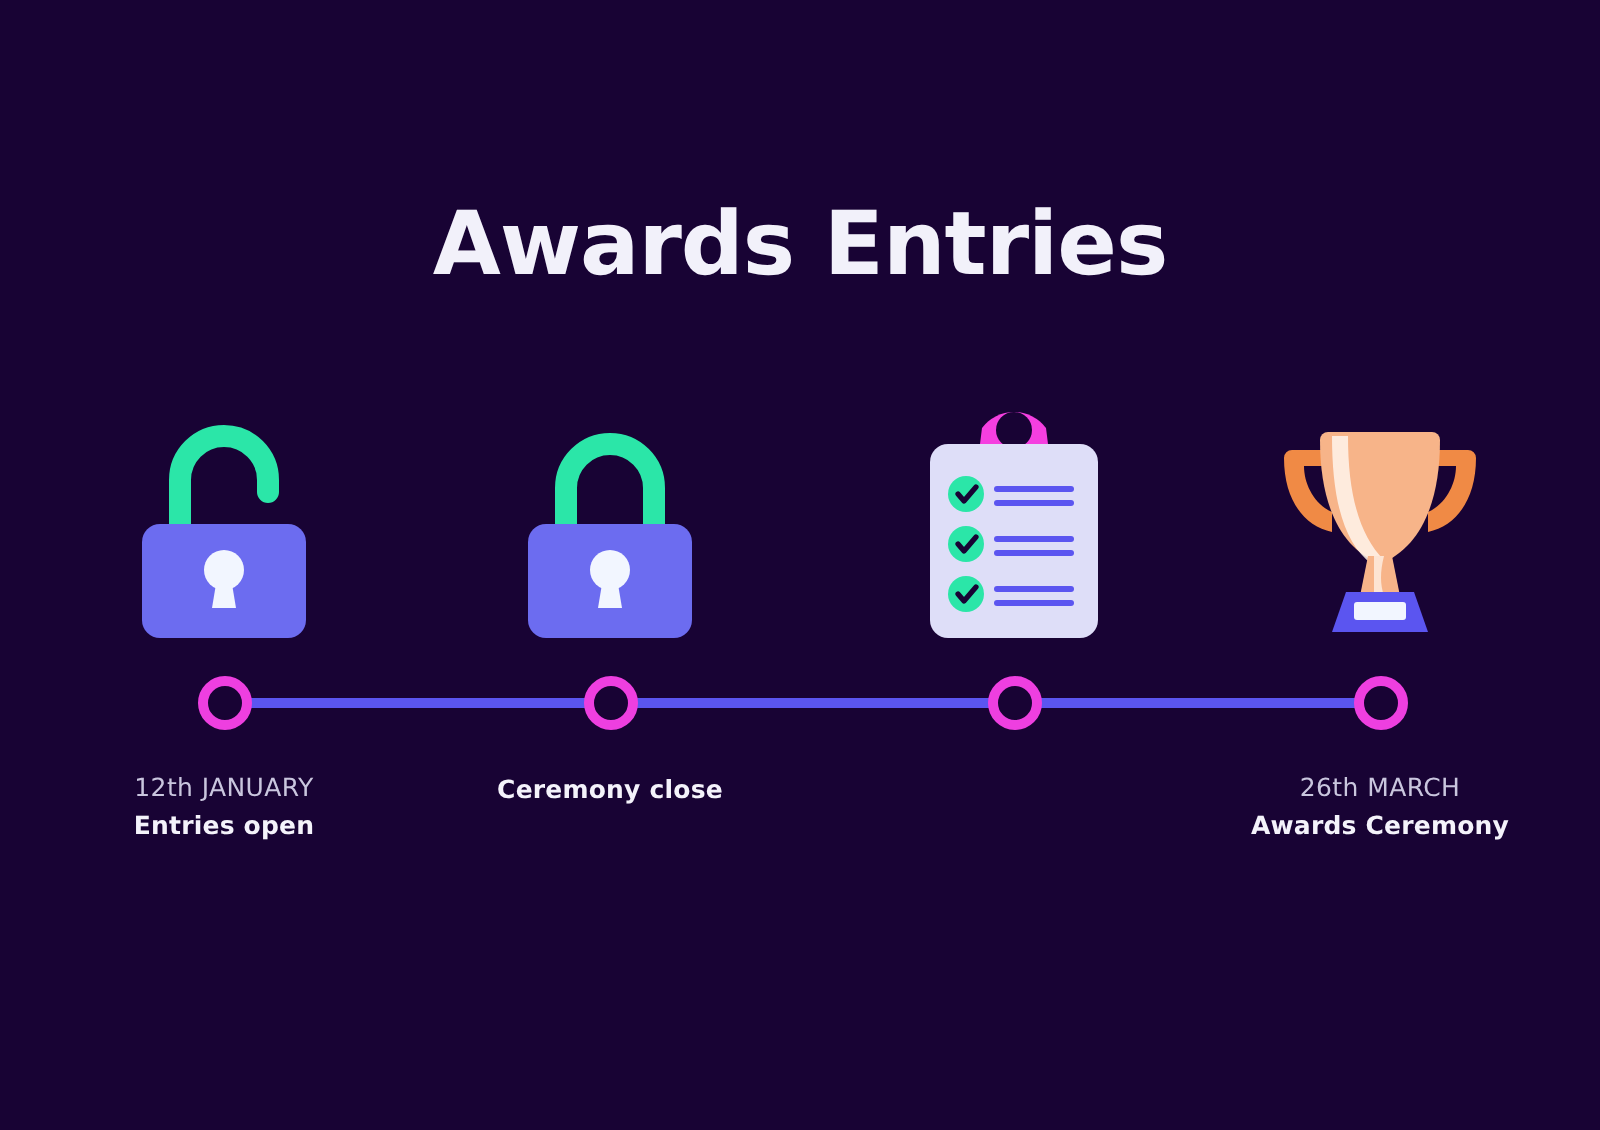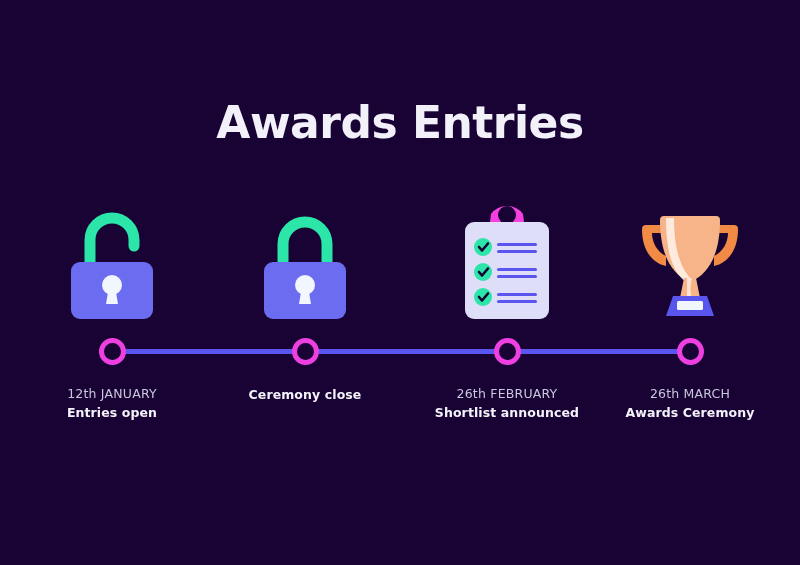--- a/index.html
+++ b/index.html
@@ -167,22 +167,18 @@
   <div class="node" style="left:507px;"></div>
   <div class="node" style="left:690px;"></div>
 
   <div class="label" style="left:112px;">
     <span class="date">12th JANUARY</span>
     <span class="event">Entries open</span>
   </div>
   <div class="label" style="left:305px;">
     <span class="event">Ceremony close</span>
   </div>
-  <div class="label" style="left:507px;">
-    <span class="date">26th FEBRUARY</span>
-    <span class="event">Shortlist announced</span>
-  </div>
   <div class="label" style="left:690px;">
     <span class="date">26th MARCH</span>
     <span class="event">Awards Ceremony</span>
   </div>
 
 </div>
 
 </body></html>

